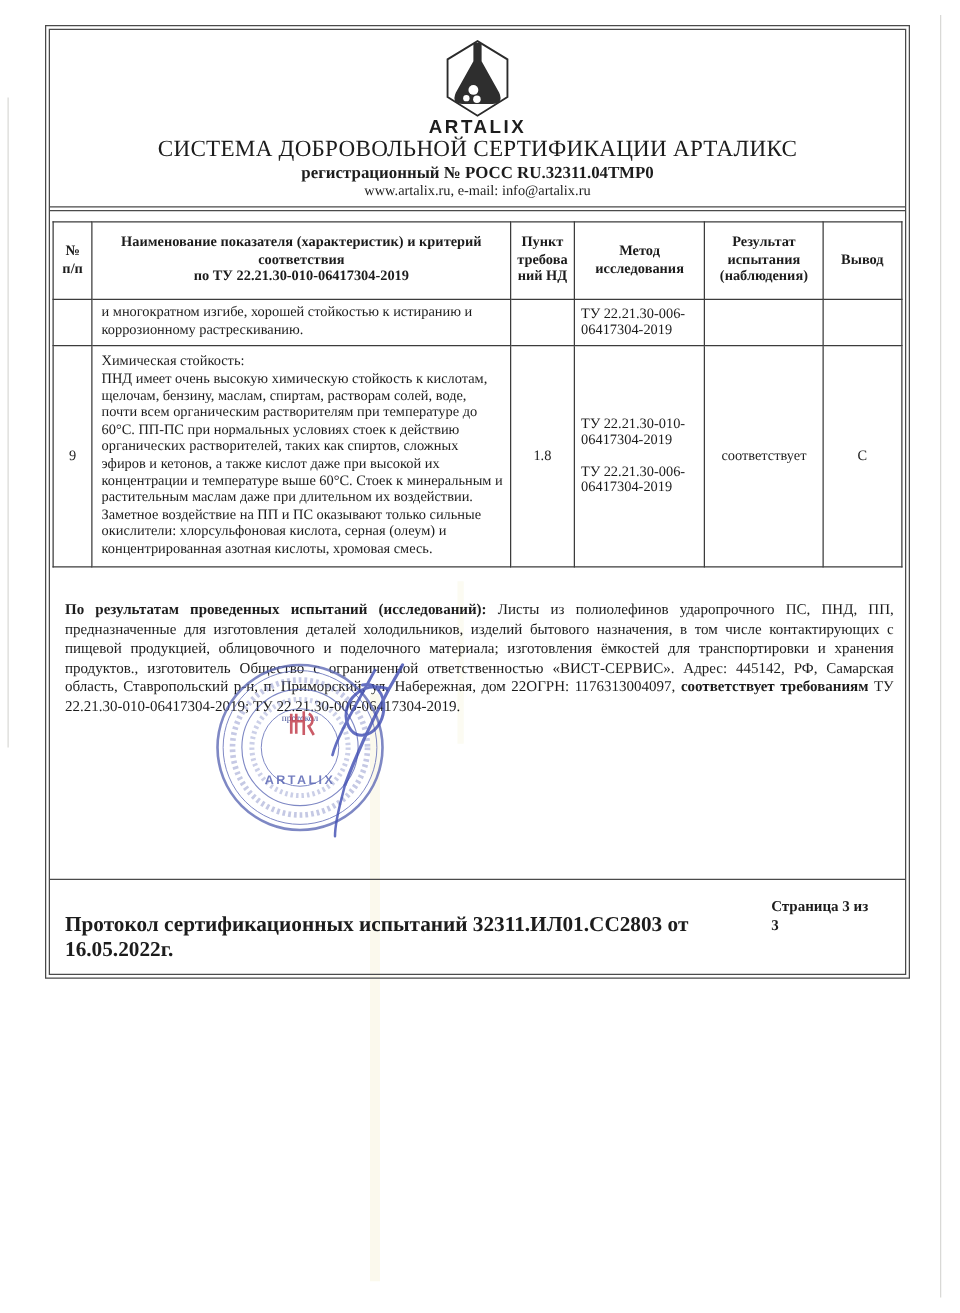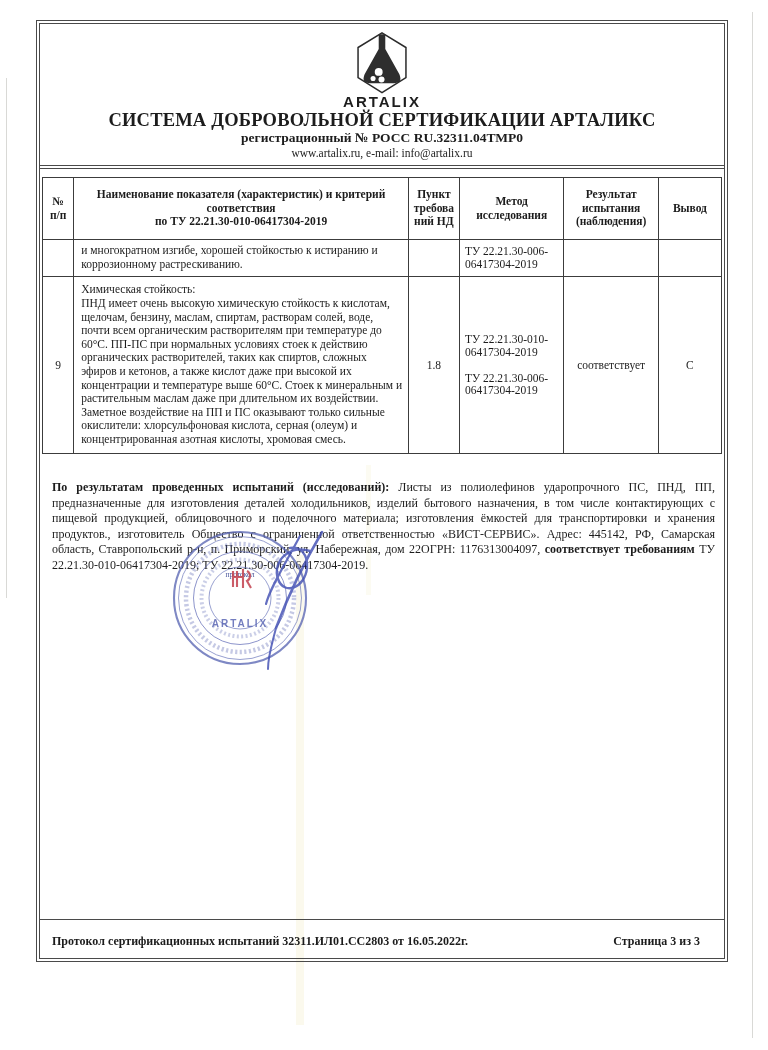--- a/index.html
+++ b/index.html
@@ -10,31 +10,31 @@
     color:#1c1c1c; overflow:hidden;
   }
   
   .streak { position:absolute; background:#f2ecc2; }
   .streak.s1 { left:296px; top:555px; width:8px; height:470px; opacity:.30; }
   .streak.s2 { left:366px; top:465px; width:5px; height:130px; opacity:.22; }
   .edge-line { position:absolute; background:#c9c9c4; width:1px; opacity:.7; }
   .edge-line.left { left:6px; top:78px; height:520px; }
   .edge-line.right { left:752px; top:12px; height:1026px; }
 
-  .frame { position:absolute; left:36px; top:20px; width:692px; height:942px;
+  .frame { position:absolute; left:36px; top:20px; width:692px; height:763px;
            border:1px solid #4a4a4a; }
   .frame-inner2 { position:absolute; left:2px; top:2px; right:2px; bottom:2px;
            border:1px solid #4a4a4a; display:flex; flex-direction:column; }
 
   
   .doc-header { text-align:center; padding-top:8px; }
   .logo-svg { display:block; margin:0 auto; }
   .logo-text { font-family:"Liberation Sans","DejaVu Sans",sans-serif;
                font-weight:bold; font-size:15px; line-height:15px; letter-spacing:2px; color:#1d1d1d; }
-  .doc-title { font-weight:bold; font-size:18.5px; line-height:19px; margin-top:2px; letter-spacing:.2px; }
+  .doc-title { font-weight:normal; font-size:18.5px; line-height:19px; margin-top:2px; letter-spacing:.2px; }
   .doc-reg { font-weight:bold; font-size:13.5px; line-height:16px; }
   .doc-www { font-size:11.5px; line-height:14px; padding-bottom:5px; }
   .double-rule { height:4px; border-top:1px solid #4a4a4a; border-bottom:1px solid #4a4a4a; }
 
   
   table.results { border-collapse:collapse; margin:8px 2px 0 2px; width:calc(100% - 4px);
                   table-layout:fixed; }
   table.results th, table.results td { border:1px solid #3c3c3c; font-size:11.5px;
                   vertical-align:middle; }
   table.results th { font-weight:bold; text-align:center; line-height:13.5px; padding:4px 2px; }
@@ -62,21 +62,21 @@
   .sig-line { position:absolute; left:128px; top:7px; width:145px; border-top:1.5px solid #191919; }
   .sig-name { position:absolute; left:366px; top:1px; }
 
   .stamp-svg { position:absolute; left:115px; top:489px; z-index:3; pointer-events:none; }
 
   
   .doc-footer { margin-top:auto; border-top:1px solid #4a4a4a; padding:6px 10px 9px 12px;
                 font-weight:bold; }
   .footer-lab { font-size:12px; line-height:14px; }
   .footer-row { display:flex; justify-content:space-between; margin-top:8px; padding-right:14px; }
-  .footer-protocol { font-size:12px; }
+  .footer-protocol { font-size:17px;margin-top:12px; }
   .footer-page { font-size:12px; }
 </style>
 </head>
 <body>
 
 <div class="streak s1"></div>
 <div class="streak s2"></div>
 <div class="edge-line left"></div>
 <div class="edge-line right"></div>
 

